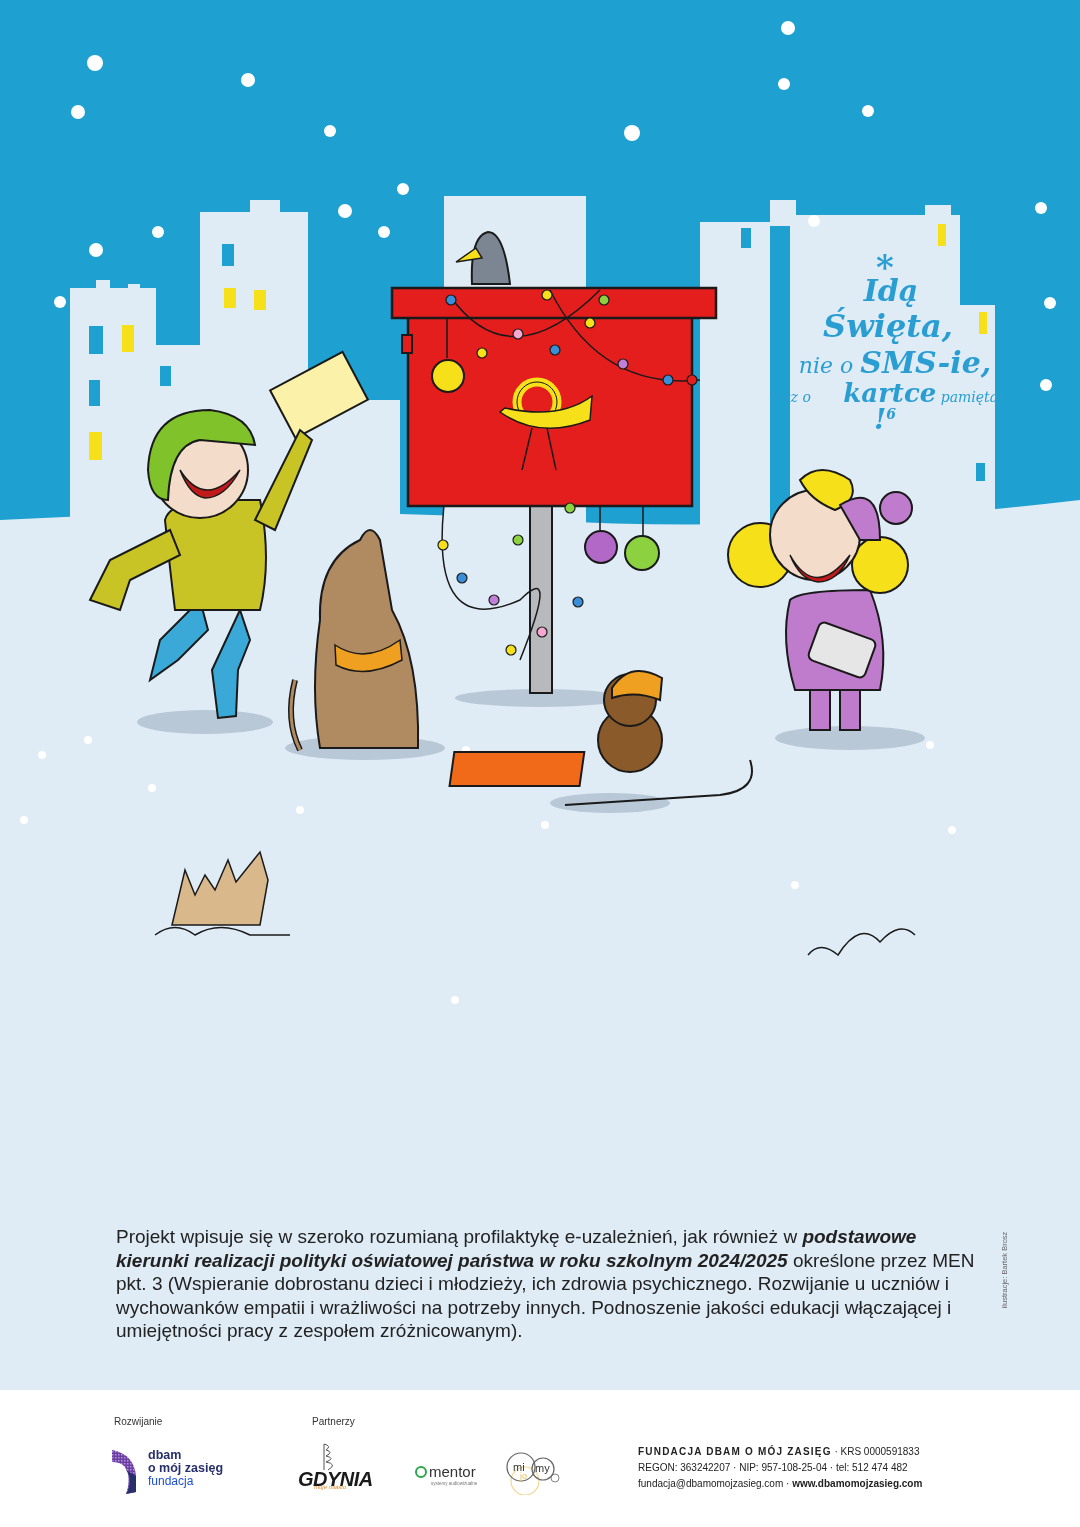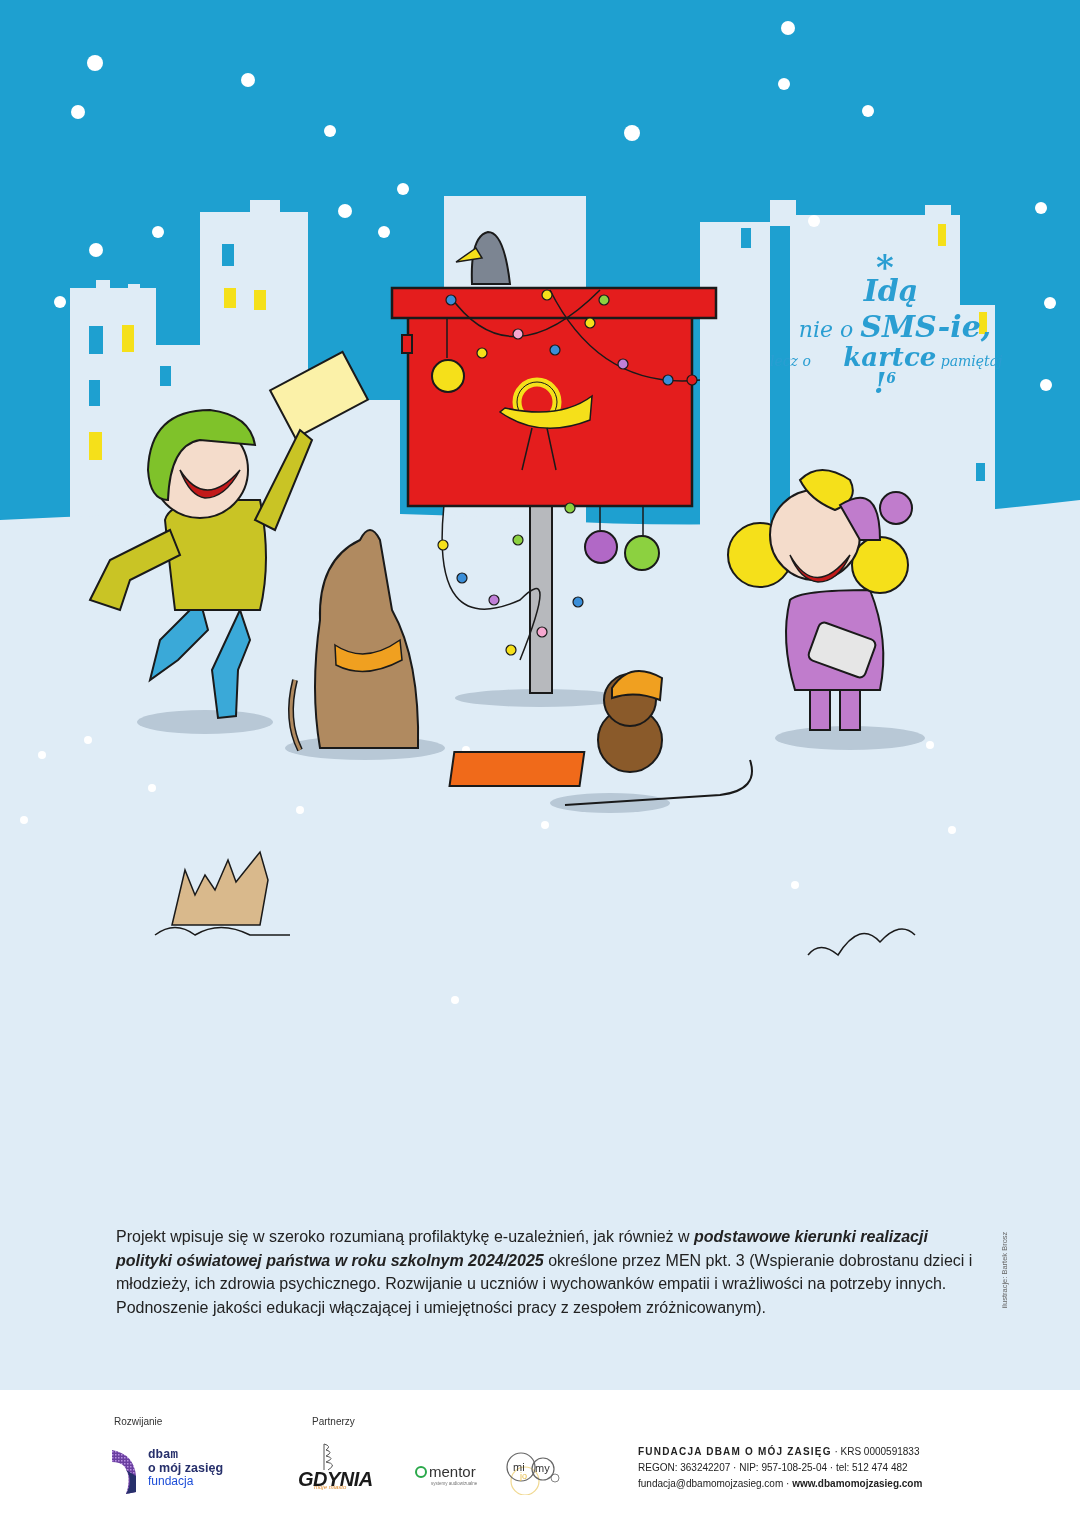--- a/index.html
+++ b/index.html
@@ -24,34 +24,34 @@
   .slogan .l4 .kartce { font-size: 26px; font-weight: bold; margin-left: 28px; }
   .slogan .l5 { font-size: 28px; font-weight: bold; display: block; margin-top: 0px; }
   .slogan .l5 sup { font-size: 14px; }
 
   
   .headline { position: absolute; left: 116px; top: 1036px; width: 880px; font-size: 32px; line-height: 53px; color: #1a1a1a;
               font-family: "Liberation Sans", "DejaVu Sans", sans-serif; letter-spacing: -0.2px; }
   .headline b { font-weight: bold; }
   .headline .red { color: #e04a4a; font-weight: bold; font-style: italic; }
 
-  .body-text { position: absolute; left: 116px; top: 1225px; width: 860px; font-size: 16px; line-height: 23.5px; color: #222222;
+  .body-text { position: absolute; left: 116px; top: 1225px; width: 860px; font-size: 19px; line-height: 23.5px; color: #222222;
                font-family: "Liberation Sans", "DejaVu Sans", sans-serif; }
   .body-text .bi { font-weight: bold; font-style: italic; }
   .credit-wrap { position: absolute; left: 1000px; top: 1215px; width: 14px; height: 110px; }
   .credit-wrap span { position: absolute; left: 0; top: 110px; transform: rotate(-90deg); transform-origin: left top;
                       font-size: 7.5px; color: #666; white-space: nowrap; width: 110px; text-align: center; }
 
   
   .footer { position: absolute; left: 0; top: 1390px; width: 1080px; height: 137px; background: #ffffff; }
   .lbl { position: absolute; font-size: 10px; color: #333; font-family: "Liberation Sans", sans-serif; }
   .org-logo { position: absolute; left: 112px; top: 1448px; width: 110px; height: 46px; }
   .org-logo .mark { position: absolute; left: 0; top: 0; width: 28px; height: 46px; }
   .org-logo .t1, .org-logo .t2, .org-logo .t3 { position: absolute; left: 36px; font-family: "Liberation Sans", sans-serif; white-space: nowrap; }
-  .org-logo .t1 { top: 0px; font-size: 12.5px; font-weight: bold; color: #27306b; font-family: Liberation Mono, monospace; }
+  .org-logo .t1 { top: 0px; font-size: 12.5px; font-weight: bold; color: #27306b; }
   .org-logo .t2 { top: 13px; font-size: 12.5px; font-weight: bold; color: #27306b; }
   .org-logo .t3 { top: 26px; font-size: 12px; color: #1d4ed8; }
 
   .gdynia { position: absolute; left: 296px; top: 1442px; width: 64px; height: 50px; }
   .gdynia .word { position: absolute; left: 2px; top: 26px; font-size: 20px; font-weight: bold; font-style: italic; color: #1a1a1a; letter-spacing: -0.5px; }
   .gdynia .sub { position: absolute; left: 18px; top: 42px; font-size: 6px; font-style: italic; color: #e08a2a; }
 
   .mentor { position: absolute; left: 415px; top: 1463px; width: 80px; height: 24px; }
   .mentor .word { position: absolute; left: 14px; top: 0px; font-size: 15px; color: #333; font-family: "Liberation Sans", sans-serif; }
   .mentor .dot { position: absolute; left: 0; top: 3px; width: 12px; height: 12px; border-radius: 50%; border: 2.5px solid #2aa84a; }
@@ -235,20 +235,21 @@
       <g>
         <path d="M172 925 L185 870 L195 895 L205 875 L215 890 L228 860 L236 882 L260 852 L268 880 L260 925 Z" fill="#d9b98c" stroke="#1a1a1a" stroke-width="1.5"></path>
         <path d="M155 935 Q175 920 195 935 Q220 920 250 935 L290 935" fill="none" stroke="#1a1a1a" stroke-width="1.5"></path>
       </g>
       <path d="M808 955 Q820 940 838 955 Q860 920 880 942 Q900 920 915 935" fill="none" stroke="#1a1a1a" stroke-width="1.5"></path>
     </svg>
 
     <div class="slogan">
       <span class="star">*</span>
       <span class="l1">Idą</span>
+      <span class="l2">Święta,</span>
       <span class="l3"><span>nie o </span><span class="sms">SMS-ie,</span></span>
       <span class="l4"><span>lecz o </span><span class="kartce">kartce</span><span> pamiętaj</span></span>
       <span class="l5"><span>!</span><sup>6</sup></span>
     </div>
   </div>
 
 
   <div class="body-text">
     <span>Projekt wpisuje się w szeroko rozumianą profilaktykę e-uzależnień, jak również w </span><span class="bi">podstawowe kierunki realizacji polityki oświatowej państwa w roku szkolnym 2024/2025</span><span> określone przez MEN pkt. 3 (Wspieranie dobrostanu dzieci i młodzieży, ich zdrowia psychicznego. Rozwijanie u uczniów i wychowanków empatii i wrażliwości na potrzeby innych. Podnoszenie jakości edukacji włączającej i umiejętności pracy z zespołem zróżnicowanym).</span>
   </div>

